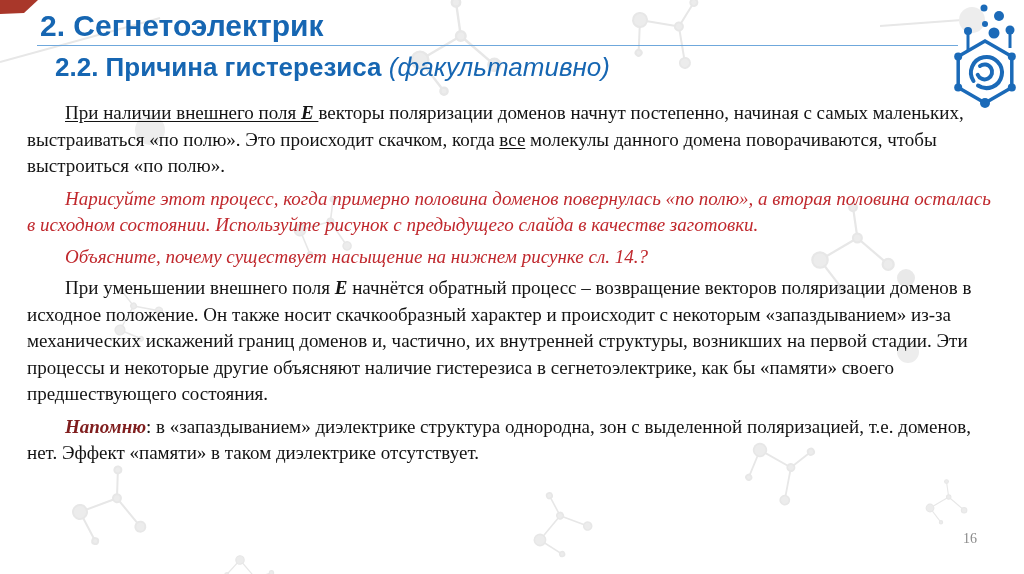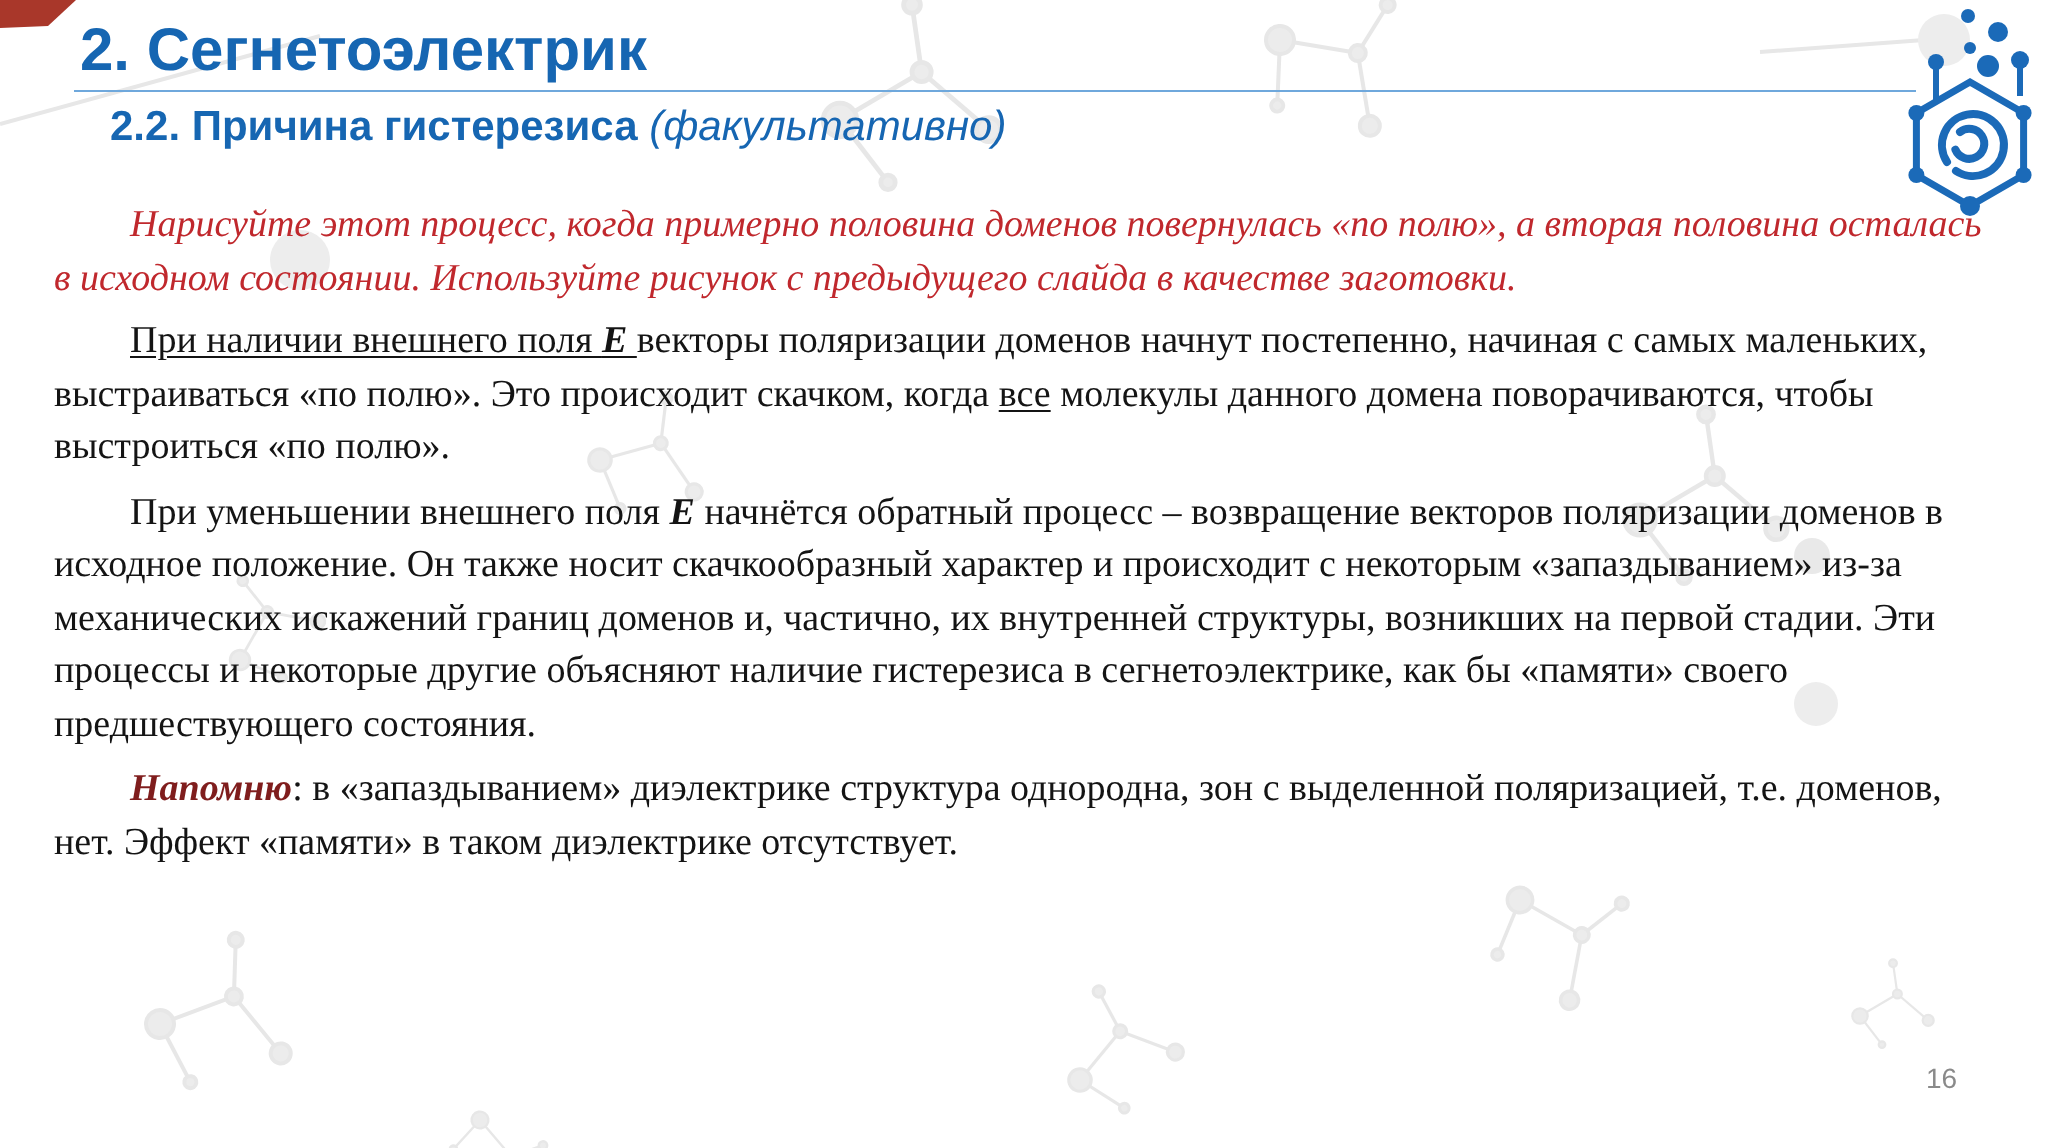--- a/index.html
+++ b/index.html
@@ -21,37 +21,37 @@
     font-family:"Liberation Sans", sans-serif;
     font-weight:bold; font-size:30px; color:#1666b2; white-space:nowrap;
   }
   .title-rule {
     position:absolute; left:37px; top:45px; width:921px; height:0;
     border-top:1.5px solid #6fa8dc;
   }
   .slide-subtitle {
     position:absolute; left:55px; top:52px;
     font-family:"Liberation Sans", sans-serif;
-    font-size:21px; color:#1666b2; white-space:nowrap;
+    font-size:26px; color:#1666b2; white-space:nowrap;
   }
   .slide-subtitle .sub-bold { font-weight:bold; }
   .slide-subtitle .sub-note { font-weight:normal; font-style:italic; }
   .logo { position:absolute; left:945px; top:0px; width:80px; height:112px; z-index:3; }
   .body-text {
     position:absolute; left:27px; top:100px; width:976px; z-index:3;
     font-size:19px; line-height:26.5px; color:#141414; text-align:left;
   }
   .para { text-indent:38px; margin-bottom:6px; }
   .para.red  { color:#c0282d; font-style:italic; margin-bottom:5px; }
   .u  { text-decoration:underline; text-underline-offset:2px; }
   .bi { font-weight:bold; font-style:italic; }
   .purple { color:#7f1d1d; font-weight:bold; font-style:italic; }
   .page-number {
     position:absolute; left:963px; top:531px; z-index:3;
-    font-family:Liberation Sans, sans-serif;
+    font-family:Liberation Serif, serif;
     font-size:14px; color:#8a8a8a;text-align:right;
   }
 </style>
 </head>
 <body>
 
 <div class="slide">
 
   <svg class="bg-pattern" width="1024" height="574" viewBox="0 0 1024 574" aria-hidden="true">
     <defs>
@@ -117,24 +117,25 @@
       <circle cx="40" cy="103" r="5"></circle>
     </g>
     <g stroke="#1b6ab8" stroke-width="4" fill="none" stroke-linecap="round">
       <path d="M 28.5 81 A 15.5 15.5 0 1 1 33 85.5"></path>
       <path d="M 35 66 A 7.5 7.5 0 1 1 32.7 74.8"></path>
     </g>
   </svg>
 
   <div class="body-text">
 
+    <p class="para"><span class="u">При наличии внешнего поля </span><span class="u bi">Е </span><span>векторы поляризации доменов начнут постепенно, начиная с самых маленьких, выстраиваться «по полю». Это происходит скачком, когда </span><span class="u">все</span><span> молекулы данного домена поворачиваются, чтобы выстроиться «по полю».</span></p>
+
     <p class="para red">Нарисуйте этот процесс, когда примерно половина доменов повернулась «по полю», а вторая половина осталась в исходном состоянии. Используйте рисунок с предыдущего слайда в качестве заготовки.</p>
 
-    <p class="para"><span class="u">При наличии внешнего поля </span><span class="u bi">Е </span><span>векторы поляризации доменов начнут постепенно, начиная с самых маленьких, выстраиваться «по полю». Это происходит скачком, когда </span><span class="u">все</span><span> молекулы данного домена поворачиваются, чтобы выстроиться «по полю».</span></p>
-
+    <p class="para red">Объясните, почему существует насыщение на нижнем рисунке сл. 14.?</p>
 
 
     <p class="para"><span>При уменьшении внешнего поля </span><span class="bi">Е</span><span> начнётся обратный процесс – возвращение векторов поляризации доменов в исходное положение. Он также носит скачкообразный характер и происходит с некоторым «запаздыванием» из-за механических искажений границ доменов и, частично, их внутренней структуры, возникших на первой стадии. Эти процессы и некоторые другие объясняют наличие гистерезиса в сегнетоэлектрике, как бы «памяти» своего предшествующего состояния.</span></p>
 
     <p class="para"><span class="purple">Напомню</span><span>: в «запаздыванием» диэлектрике структура однородна, зон с выделенной поляризацией, т.е. доменов, нет. Эффект «памяти» в таком диэлектрике отсутствует.</span></p>
 
   </div>
 
   <div class="page-number">16</div>
 

